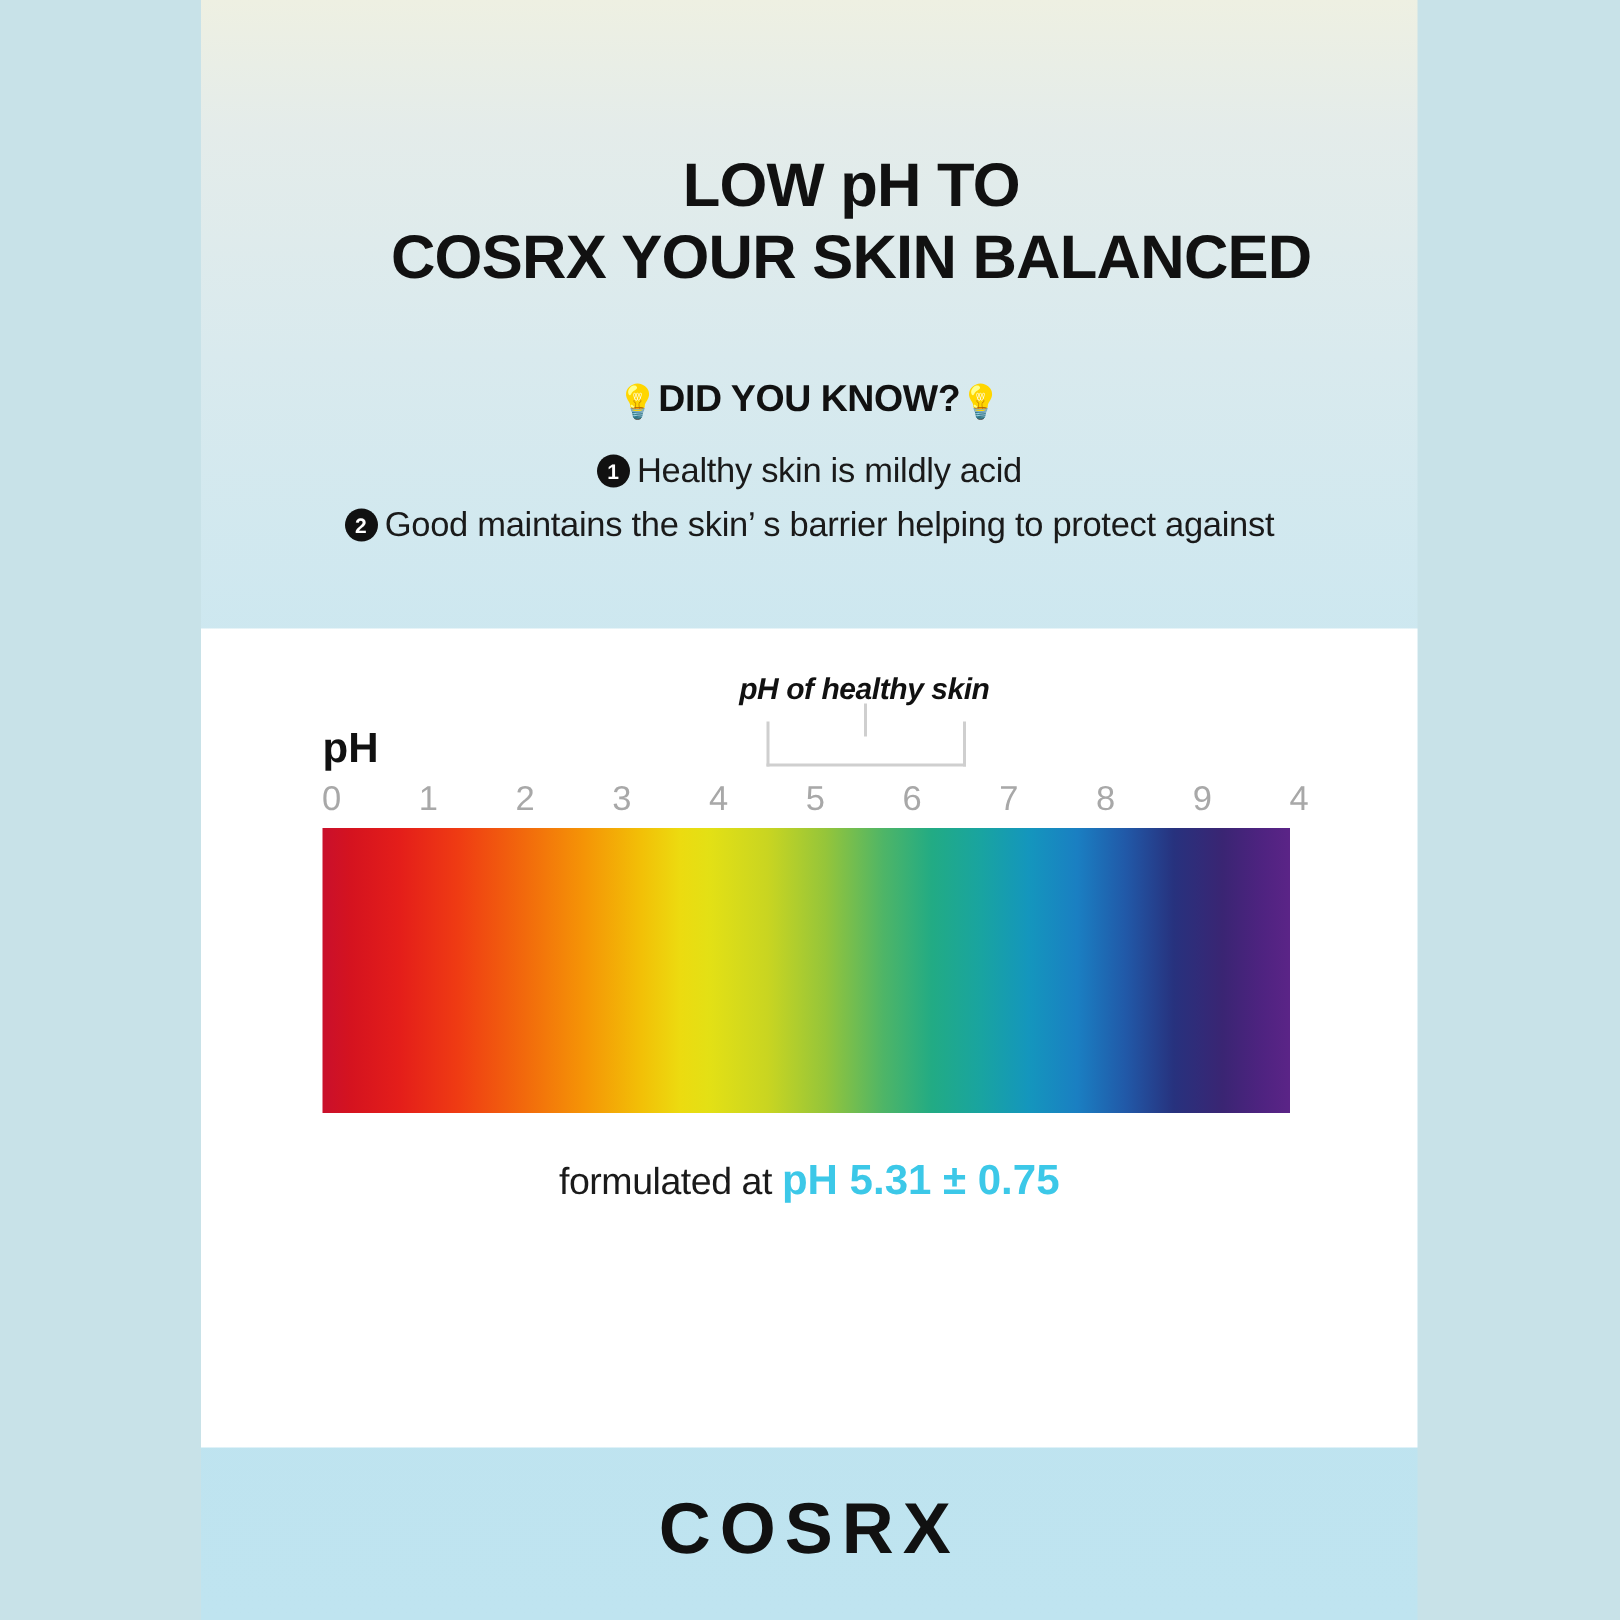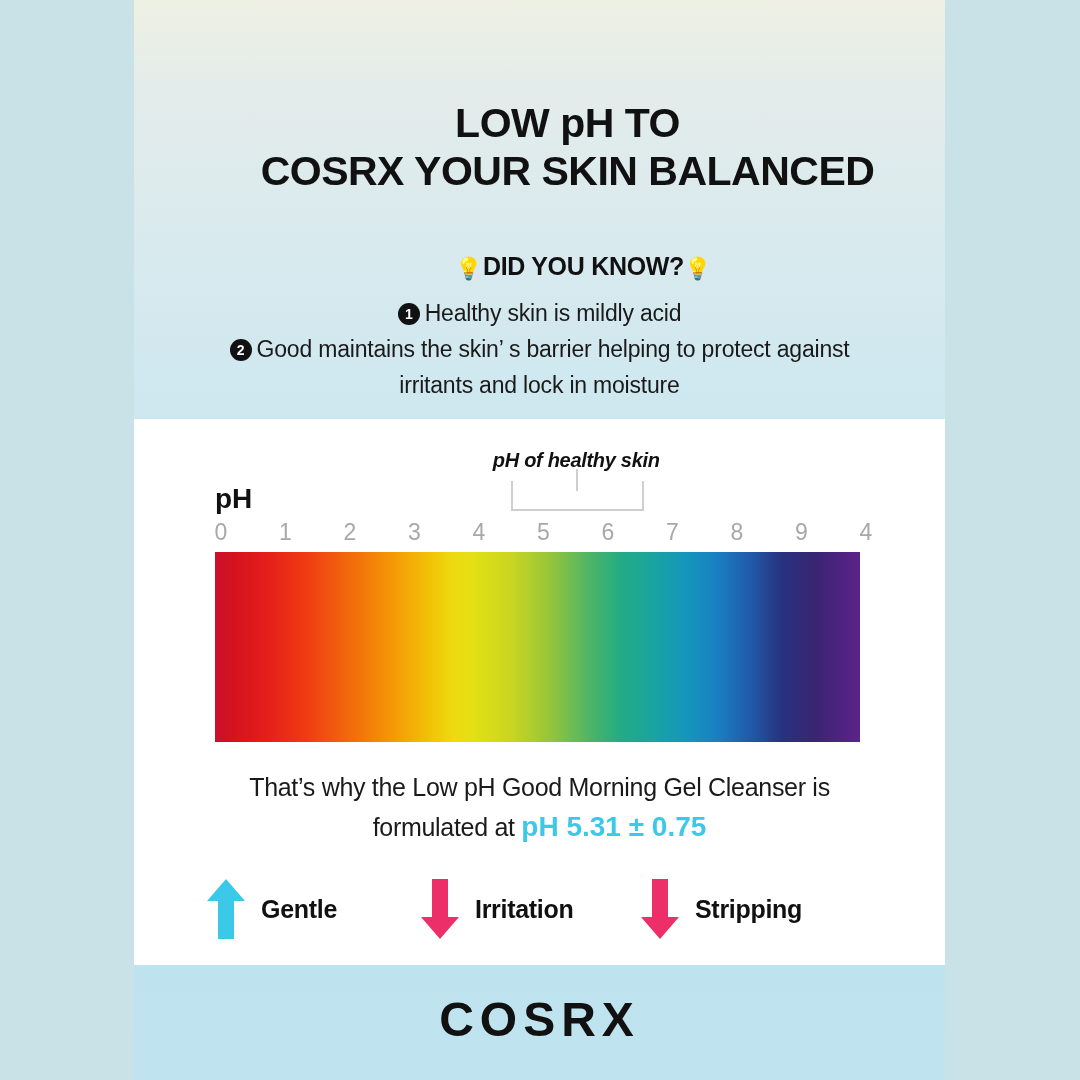--- a/index.html
+++ b/index.html
@@ -32,21 +32,21 @@
     font-weight:bold;font-size:41px;line-height:47px;
     letter-spacing:-0.5px;
     padding-left:28px;
   }
   .headline .l2{display:block;margin-top:1px;}
 
   
   .dyk{
     position:absolute;left:134px;top:252px;width:811px;
     text-align:center;color:#111;
-    font-weight:bold;font-size:25px;letter-spacing:-0.3px;padding-left:44px;
+    font-weight:bold;font-size:25px;letter-spacing:-0.3px;
   }
   .bulb{font-size:22px;vertical-align:-1px;}
 
   .facts{
     position:absolute;left:134px;top:295px;width:811px;
     text-align:center;color:#1a1a1a;
     font-size:23px;line-height:36px;letter-spacing:-0.2px;
   }
   .num{
     display:inline-block;width:22px;height:22px;line-height:22px;
@@ -156,21 +156,20 @@
     <span class="bulb">💡</span><span>DID YOU KNOW?</span><span class="bulb">💡</span>
   </div>
 
   <div class="facts">
     <div>
       <span class="num">1</span><span>Healthy skin is mildly acid</span>
     </div>
     <div>
       <span class="num">2</span><span>Good maintains the skin’ s barrier helping to protect against</span>
     </div>
-    <div>irritants and lock in moisture</div>
   </div>
 
   <div class="card">
 
     <div class="ph-chart">
 
       <div class="bracket-label">
         <span style="left: 36.75px; font-style: italic;">pH of healthy skin</span>
       </div>
       <div class="bracket-stem" style="left: 441.75px;"></div>
@@ -189,41 +188,20 @@
           <span class="tick" style="left: 538.5px;">7</span>
           <span class="tick" style="left: 603px;">8</span>
           <span class="tick" style="left: 667.5px;">9</span>
           <span class="tick" style="left: 732px;">4</span>
         </div>
 
       <div class="gradient-bar"></div>
     </div>
 
     <div class="formula">
-      <div>That’s why the Low pH Good Morning Gel Cleanser is</div>
       <div><span>formulated at </span><span class="ph-value">pH 5.31 ± 0.75</span></div>
     </div>
 
-    <div class="arrow-row" id="arrow-row">
-        <div class="arrow-item" style="left: 71px;">
-          <svg class="arw" viewBox="0 0 42 64">
-            <path d="M21 2 L40 24 L29 24 L29 62 L13 62 L13 24 L2 24 Z" fill="#3cc8e8"></path>
-          </svg>
-          <span class="lbl">Gentle</span>
-        </div>
-        <div class="arrow-item" style="left: 285px;">
-          <svg class="arw" viewBox="0 0 42 64">
-            <path d="M21 62 L40 40 L29 40 L29 2 L13 2 L13 40 L2 40 Z" fill="#ec2f68"></path>
-          </svg>
-          <span class="lbl">Irritation</span>
-        </div>
-        <div class="arrow-item" style="left: 505px;">
-          <svg class="arw" viewBox="0 0 42 64">
-            <path d="M21 62 L40 40 L29 40 L29 2 L13 2 L13 40 L2 40 Z" fill="#ec2f68"></path>
-          </svg>
-          <span class="lbl">Stripping</span>
-        </div>
-      </div>
   </div>
 
   <div class="logo">COSRX</div>
 
 </div>
 
 </body></html>

